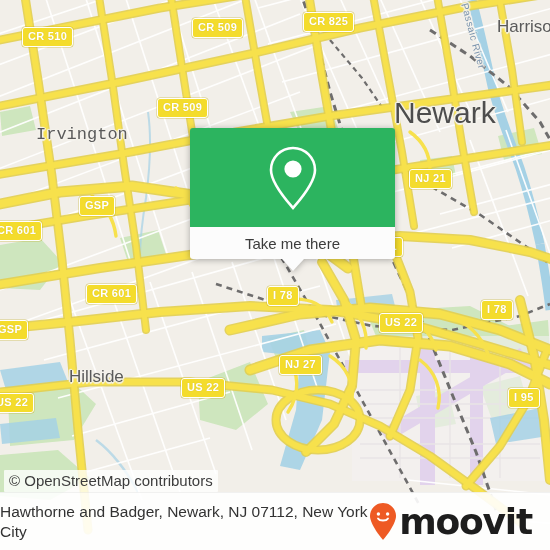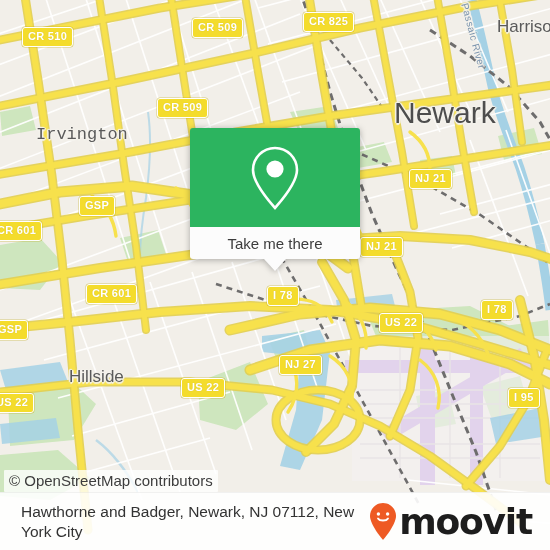--- a/index.html
+++ b/index.html
@@ -64,21 +64,21 @@
     color: #7a93ad;
     letter-spacing: 0.5px;
     transform-origin: left top;
   }
 
   
   #popup-card {
     position: absolute;
     left: 190px;
     top: 128px;
-    width: 170px;
+    width: 205px;
     filter: drop-shadow(0 1px 3px rgba(0,0,0,0.30));
   }
   #popup-head {
     height: 99px;
     background: #2CB45F;
     border-radius: 3px 3px 0 0;
     display: flex;
     align-items: center;
     justify-content: center;
   }
@@ -129,21 +129,20 @@
     bottom: 0;
     width: 550px;
     height: 57px;
     background: rgba(255,255,255,0.90);
     display: flex;
     align-items: center;
     border-top: 1px solid rgba(0,0,0,0.05);
   }
   #footer-address {
     flex: 1;
-    padding-left: 21px;
     padding-right: 4px;
     color: #333333;
     font-size: 15.5px;
     line-height: 20px;
     font-family: "Liberation Sans", sans-serif;
   }
   #brand-logo {
     display: flex;
     align-items: center;
     padding-right: 18px;

